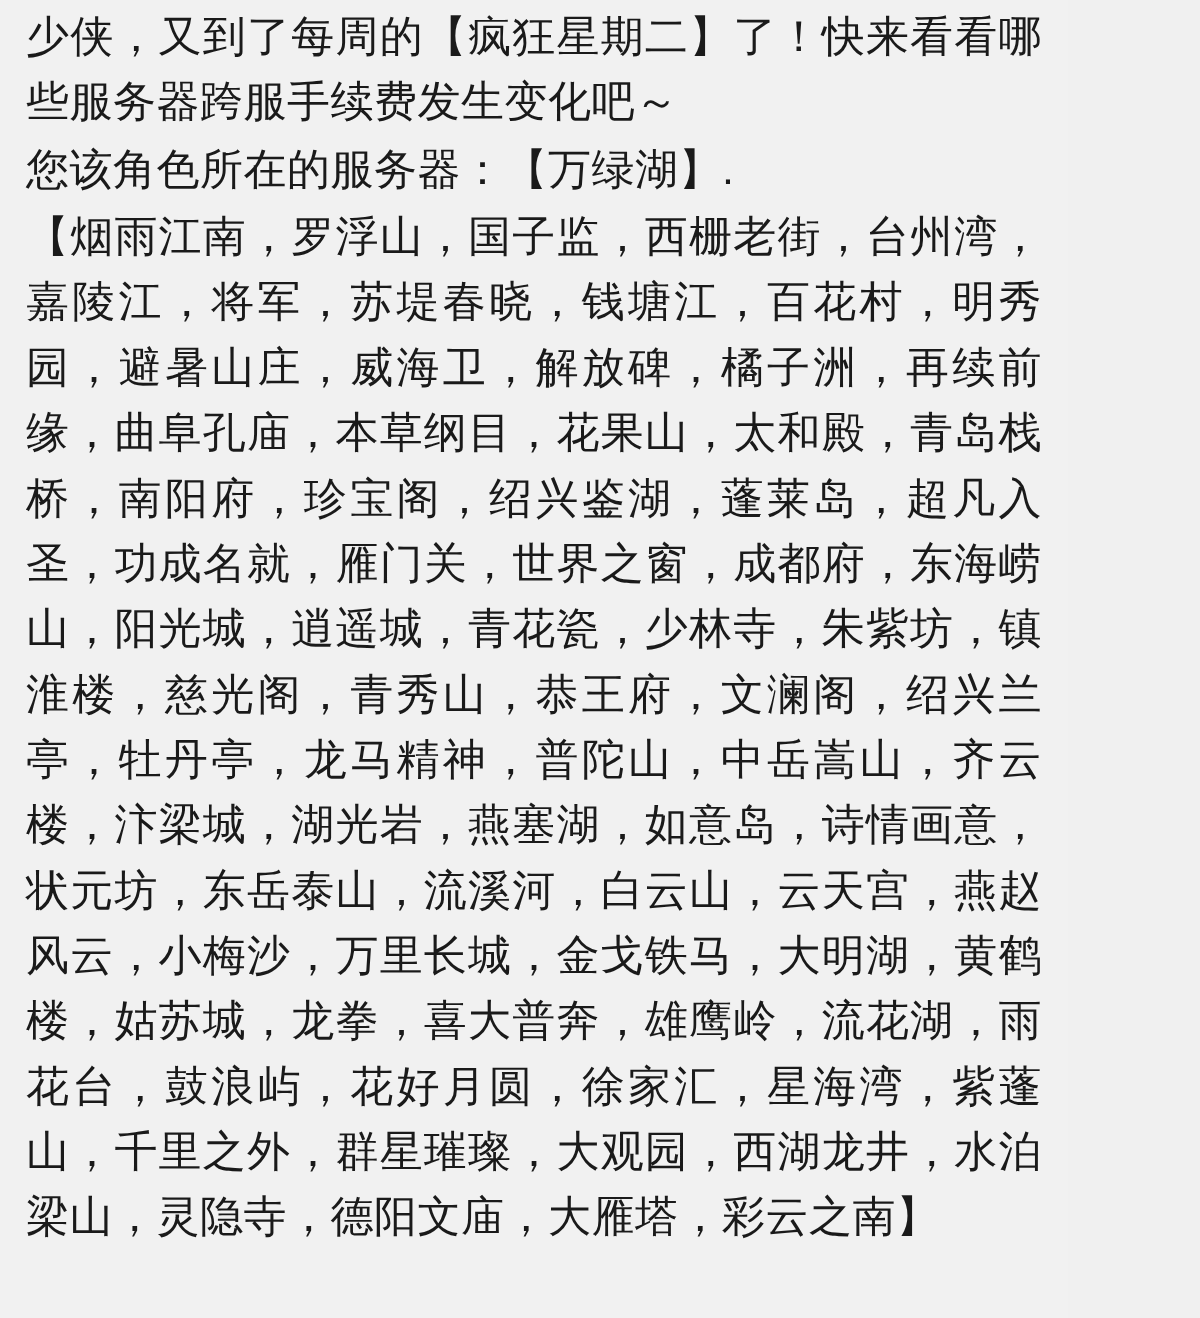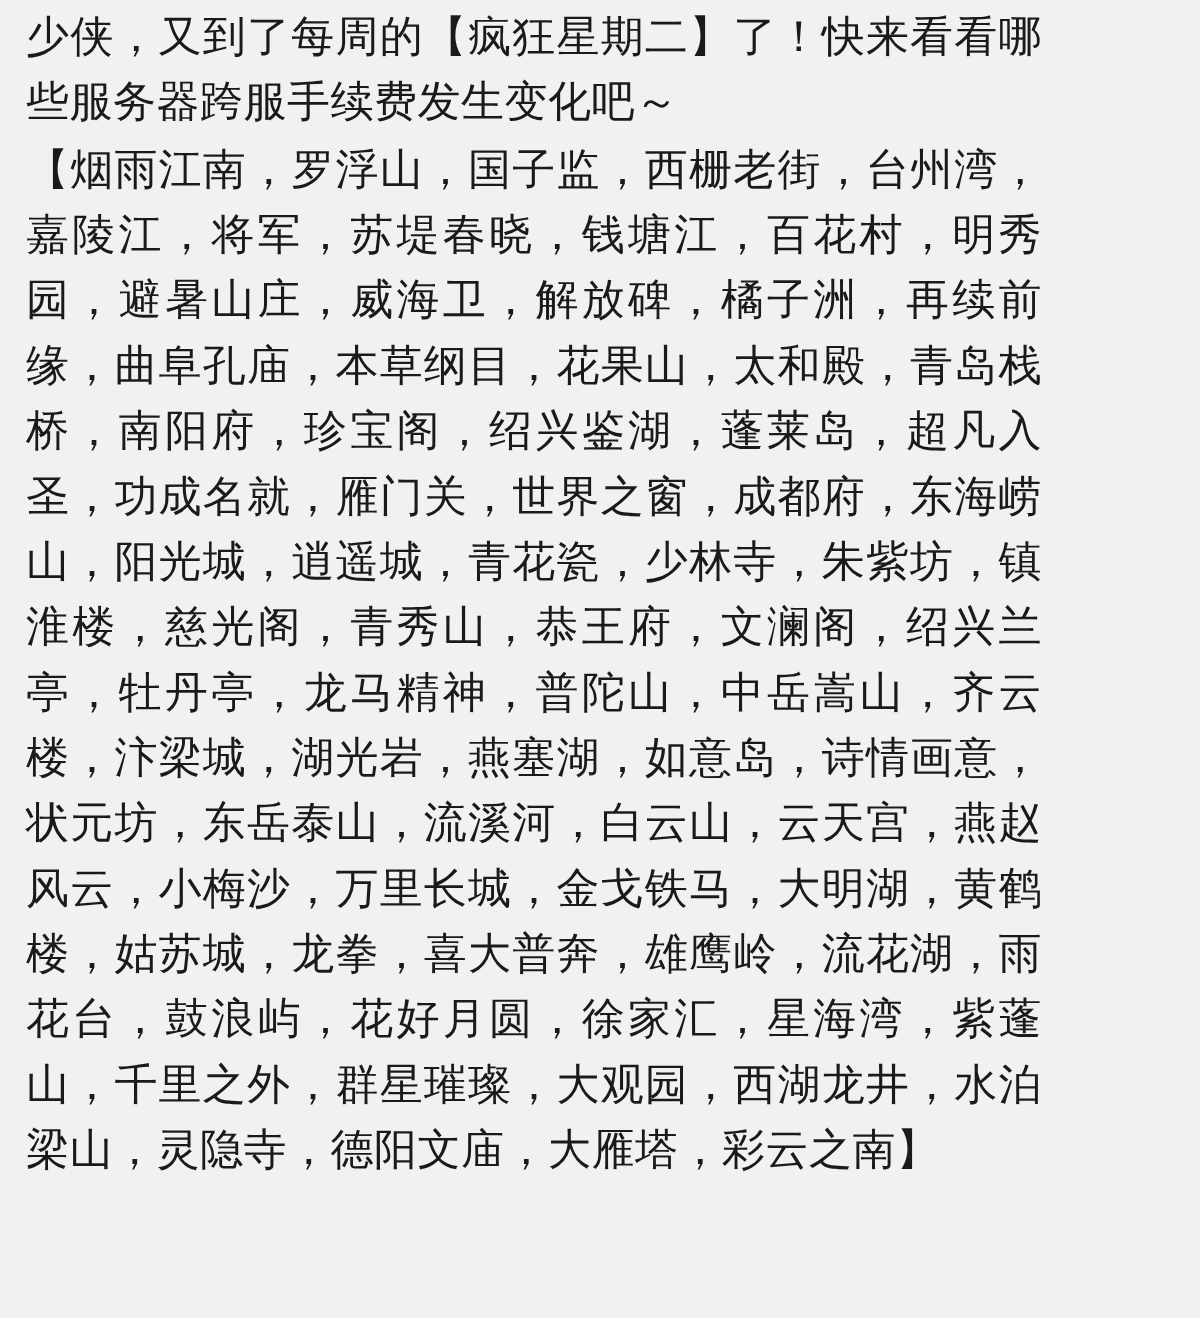--- a/index.html
+++ b/index.html
@@ -36,15 +36,16 @@
   .server-list {
     margin: 0;
   }
 </style>
 </head>
 <body>
 
 <div class="page">
   <div class="announcement">
     <p class="para">少侠，又到了每周的【疯狂星期二】了！快来看看哪些服务器跨服手续费发生变化吧～</p>
+    <p class="para">您该角色所在的服务器：【万绿湖】.</p>
     <p class="para server-list">【烟雨江南，罗浮山，国子监，西栅老街，台州湾，嘉陵江，将军，苏堤春晓，钱塘江，百花村，明秀园，避暑山庄，威海卫，解放碑，橘子洲，再续前缘，曲阜孔庙，本草纲目，花果山，太和殿，青岛栈桥，南阳府，珍宝阁，绍兴鉴湖，蓬莱岛，超凡入圣，功成名就，雁门关，世界之窗，成都府，东海崂山，阳光城，逍遥城，青花瓷，少林寺，朱紫坊，镇淮楼，慈光阁，青秀山，恭王府，文澜阁，绍兴兰亭，牡丹亭，龙马精神，普陀山，中岳嵩山，齐云楼，汴梁城，湖光岩，燕塞湖，如意岛，诗情画意，状元坊，东岳泰山，流溪河，白云山，云天宫，燕赵风云，小梅沙，万里长城，金戈铁马，大明湖，黄鹤楼，姑苏城，龙拳，喜大普奔，雄鹰岭，流花湖，雨花台，鼓浪屿，花好月圆，徐家汇，星海湾，紫蓬山，千里之外，群星璀璨，大观园，西湖龙井，水泊梁山，灵隐寺，德阳文庙，大雁塔，彩云之南】</p>
   </div>
 </div>
 
 </body></html>

